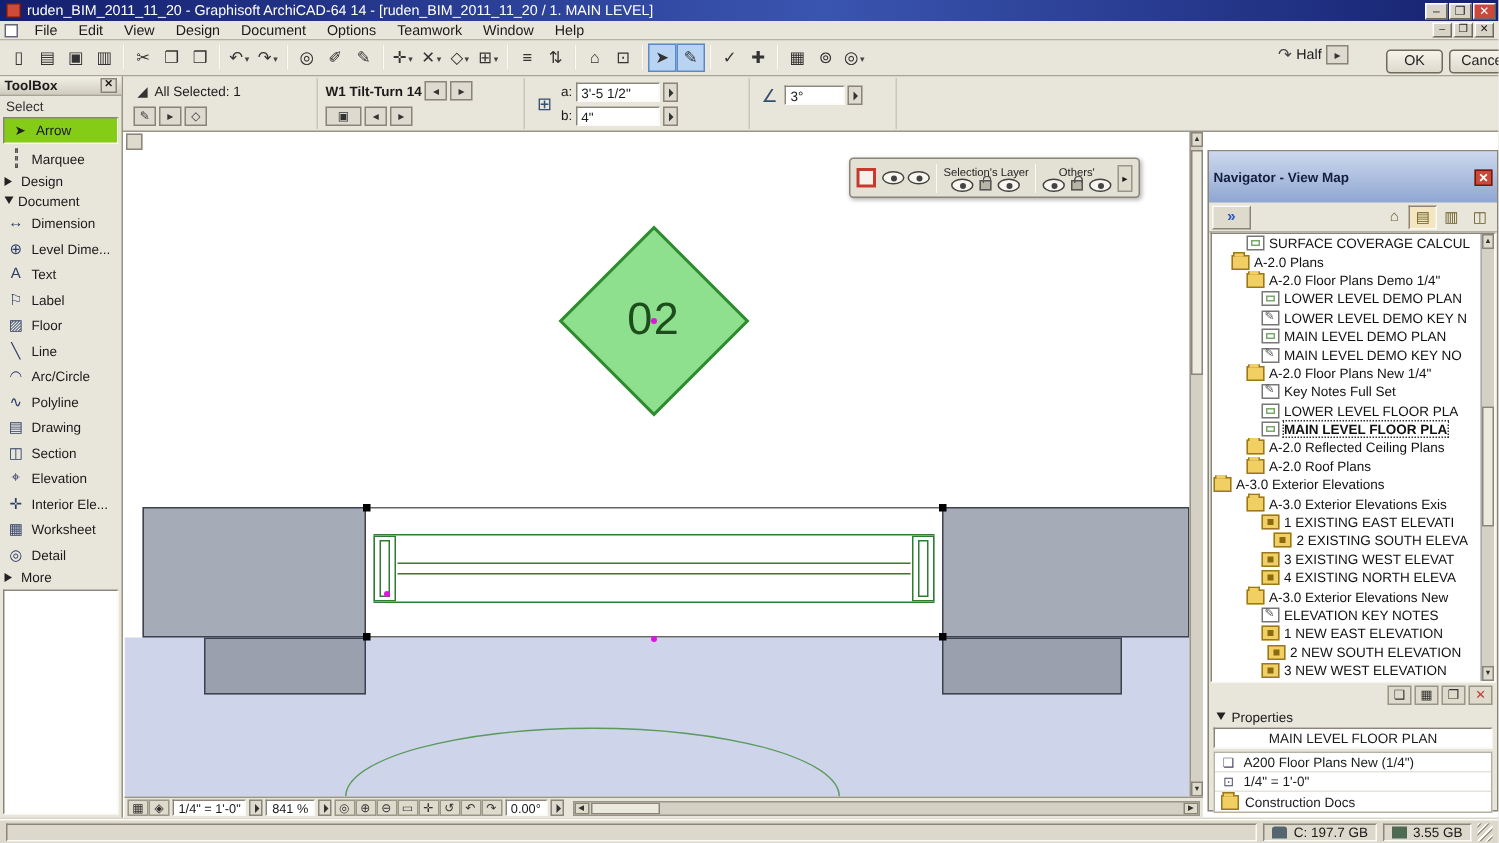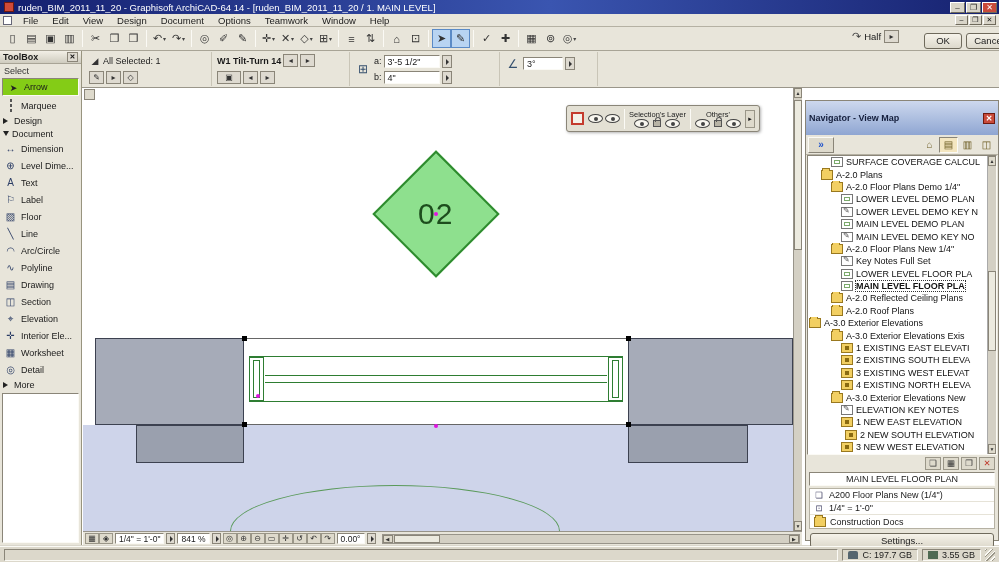--- a/index.html
+++ b/index.html
@@ -571,21 +571,21 @@
               <span class="tree-label">A-3.0 Exterior Elevations</span>
             </span>
             <span class="tree-row" style="display: flex; padding-left: 22px;">
               <span class="ticon ticon-folder"></span>
               <span class="tree-label">A-3.0 Exterior Elevations Exis</span>
             </span>
             <span class="tree-row" style="display: flex; padding-left: 32px;">
               <span class="ticon ticon-elev"></span>
               <span class="tree-label">1 EXISTING EAST ELEVATI</span>
             </span>
-            <span class="tree-row" style="display: flex; padding-left: 32px;">
+            <span class="tree-row" style="display: flex; padding-left: 32px; justify-content: center;">
               <span class="ticon ticon-elev"></span>
               <span class="tree-label">2 EXISTING SOUTH ELEVA</span>
             </span>
             <span class="tree-row" style="display: flex; padding-left: 32px;">
               <span class="ticon ticon-elev"></span>
               <span class="tree-label">3 EXISTING WEST ELEVAT</span>
             </span>
             <span class="tree-row" style="display: flex; padding-left: 32px;">
               <span class="ticon ticon-elev"></span>
               <span class="tree-label">4 EXISTING NORTH ELEVA</span>
@@ -616,20 +616,24 @@
           <span id="tree-thumb"></span>
           <span class="sb-btn down" style="bottom:0"></span>
         </div>
       </div>
       <div id="nav-actions">
           <span class="nav-act">❏</span>
           <span class="nav-act">▦</span>
           <span class="nav-act">❐</span>
           <span class="nav-act" style="color: rgb(192, 57, 43);">✕</span>
         </div>
+      <div id="prop-header">
+        <span class="tri-d"></span>
+        <span>Properties</span>
+      </div>
       <div id="prop-name">MAIN LEVEL FLOOR PLAN</div>
       <div id="prop-rows">
           <span class="prop-row" style="display: flex;">
             <span class="picon">❏</span>
             <span class="prop-text">A200 Floor Plans New (1/4")</span>
           </span>
           <span class="prop-row" style="display: flex;">
             <span class="picon">⊡</span>
             <span class="prop-text">1/4"   =   1'-0"</span>
           </span>

